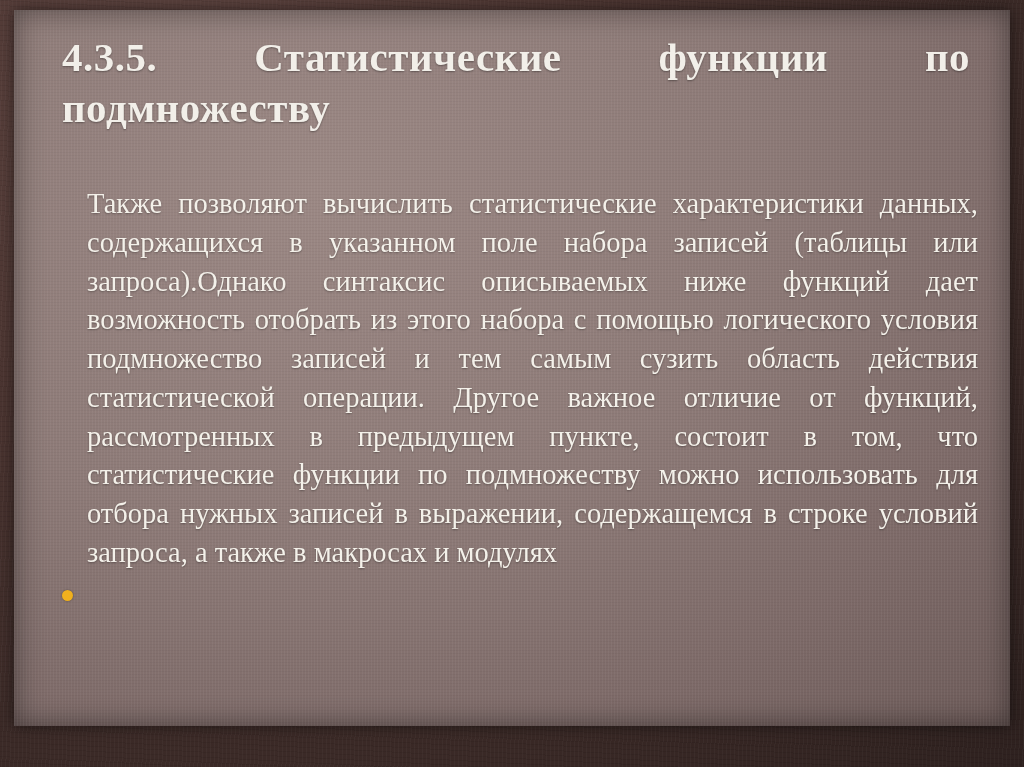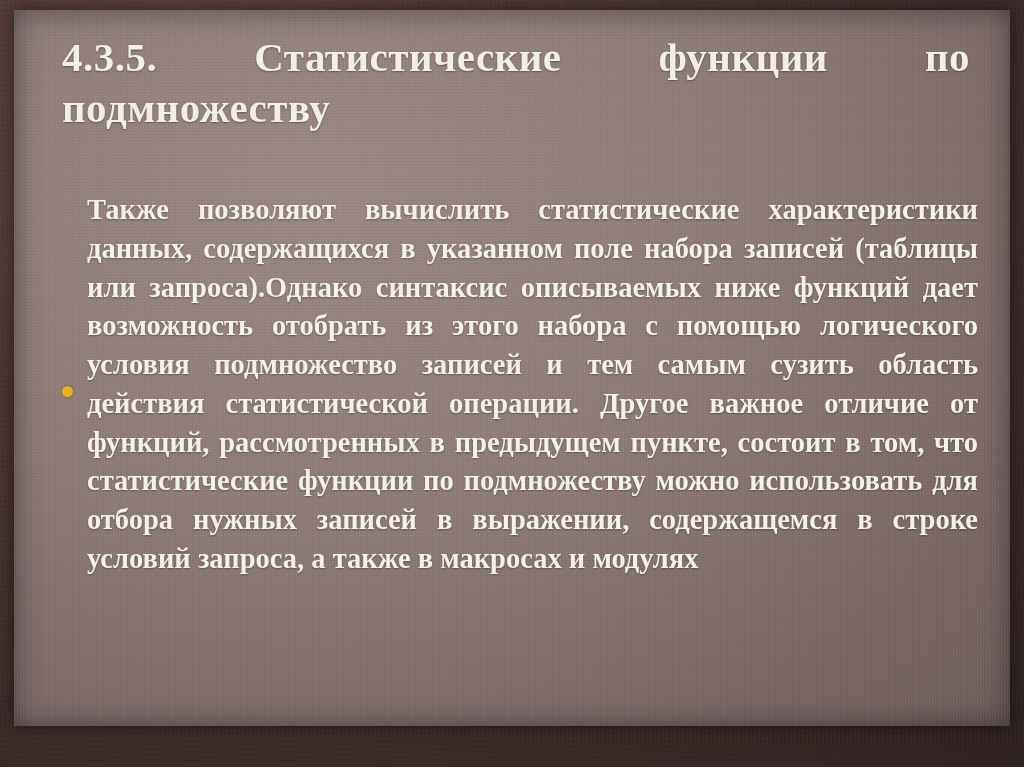--- a/index.html
+++ b/index.html
@@ -71,34 +71,33 @@
 
   #title {
     color: #f2efe9;
     font-size: 41px;
     line-height: 1.25;
     font-family: "Liberation Serif", serif;
     text-align: justify;
     text-align-last: justify;
     letter-spacing: 0.5px;
     text-shadow: 0 1px 2px rgba(0,0,0,0.35);
-    margin: 0 0 28px 0;
+    margin: 0 0 22px 0;
     padding-right: 8px;
   }
   #title .line2 {
     display: block;
     text-align: center;
     text-align-last: left;
   }
 
   #bullet-row {
     display: flex;
-    align-items: center;
+    align-items: flex-end;
     margin-top: 12px;
-    font-weight: bold;
   }
   .bullet-dot {
     flex: 0 0 auto;
     width: 11px;
     height: 11px;
     border-radius: 50%;
     background: #f0b01e;
     margin: 14px 14px 0 0;
     box-shadow: 0 0 2px rgba(0,0,0,0.4);
   }

